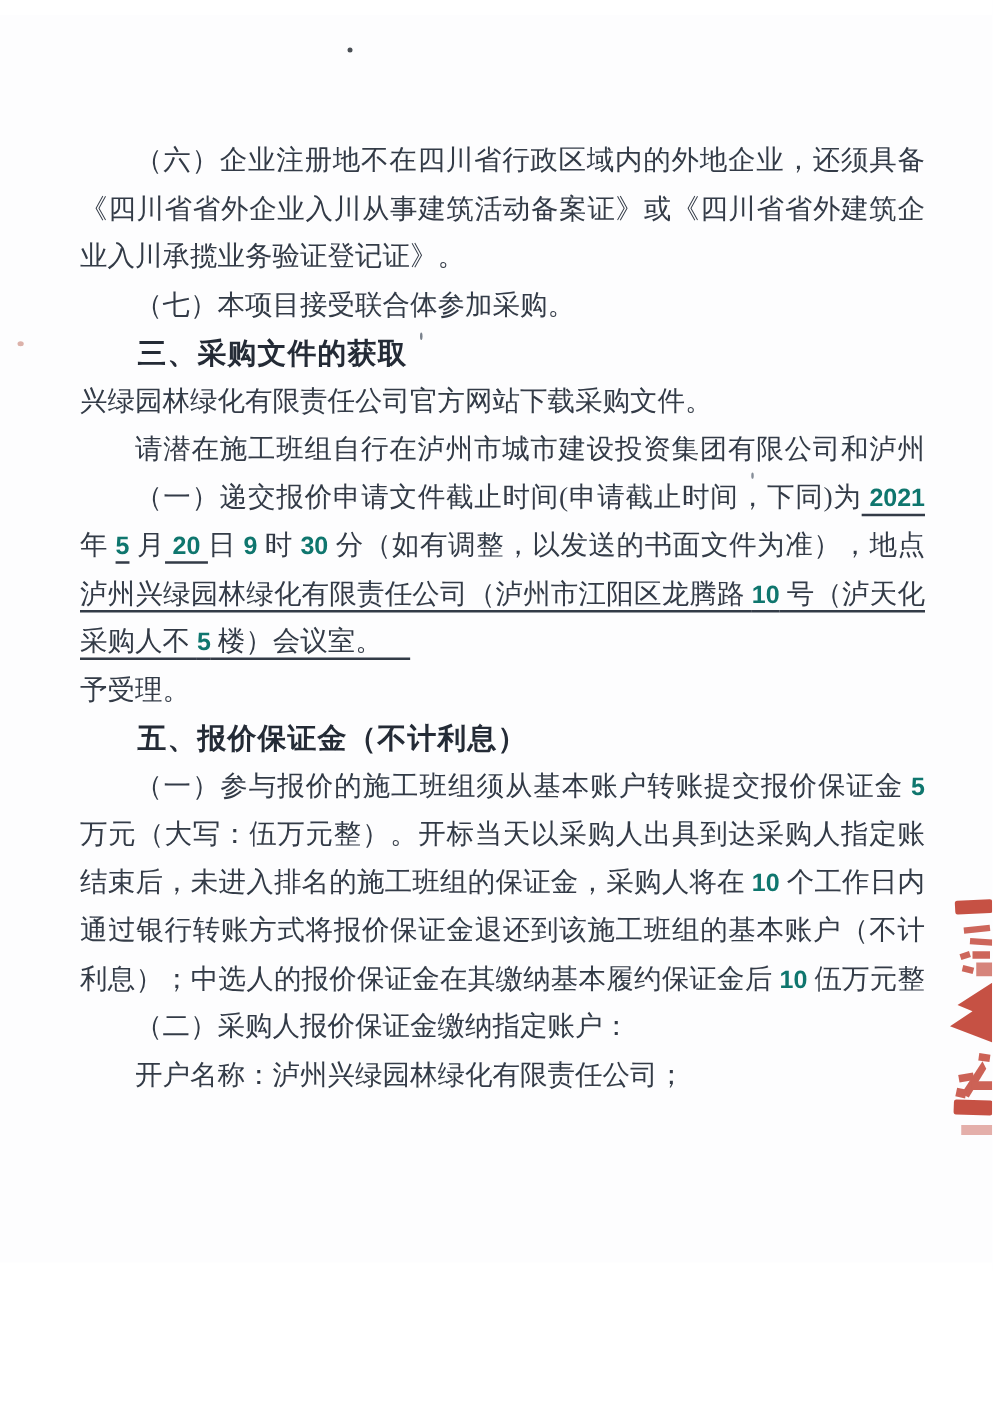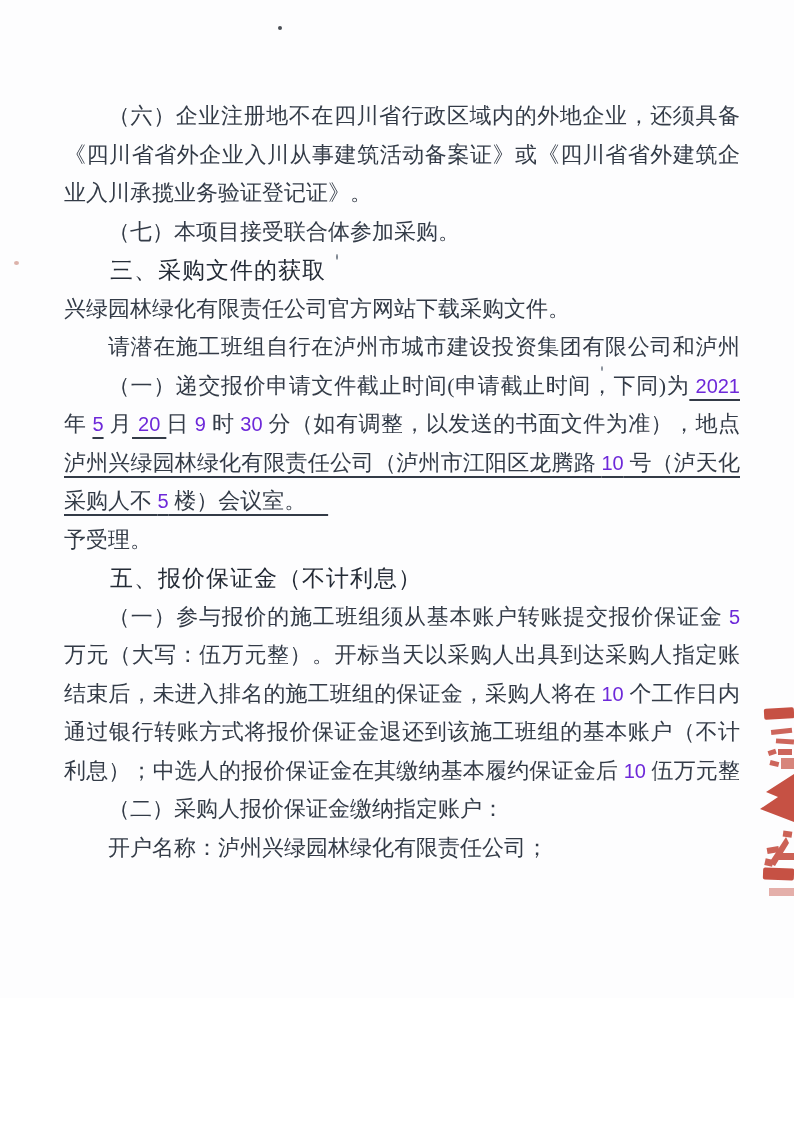--- a/index.html
+++ b/index.html
@@ -1,48 +1,48 @@
 <!DOCTYPE html>
 <html><head>
 <meta charset="utf-8">
 <style>
   html,body{margin:0;padding:0;}
   body{
     width:794px;height:1123px;position:relative;background:#ffffff;
     font-family:"Liberation Serif","DejaVu Serif",serif;
   }
   .page{
-    position:absolute;left:0;top:0;width:794px;height:998px;
+    position:absolute;left:0;top:12px;width:794px;height:998px;
     background:#fdfdfe;overflow:hidden;
   }
   .doc-body{
     position:absolute;left:64px;top:97px;width:676px;
   }
   .line{
     height:38.5px;line-height:38.5px;font-size:22px;color:#333b47;
     white-space:nowrap;
   }
   .line.justify{
     white-space:normal;text-align:justify;text-align-last:justify;
     overflow:hidden;
   }
   .line.indent{ text-indent:2em; }
   .line.heading{
     font-family:"Liberation Sans","DejaVu Sans",sans-serif;
-    font-weight:400;color:#242b36;font-size:23px;letter-spacing:1px;
+    font-weight:700;color:#242b36;font-size:23px;letter-spacing:1px;
   }
   .u{
     text-decoration:underline;
     text-decoration-thickness:2px;
     text-underline-offset:6px;
     text-decoration-color:#333b47;
   }
   .num{
     font-family:"Liberation Sans","DejaVu Sans",sans-serif;
-    font-weight:400;font-size:20px;color:#6d28d9;
+    font-weight:700;font-size:20px;color:#0f766e;
   }
   .footer{
     position:absolute;left:0;top:1018px;width:794px;text-align:center;
     font-size:14px;color:#40485a;letter-spacing:2px;font-style:italic;
   }
   .stamp{
     position:absolute;left:753px;top:695px;width:41px;height:205px;
     overflow:hidden;
   }
   .speck{ position:absolute;border-radius:50%; }

